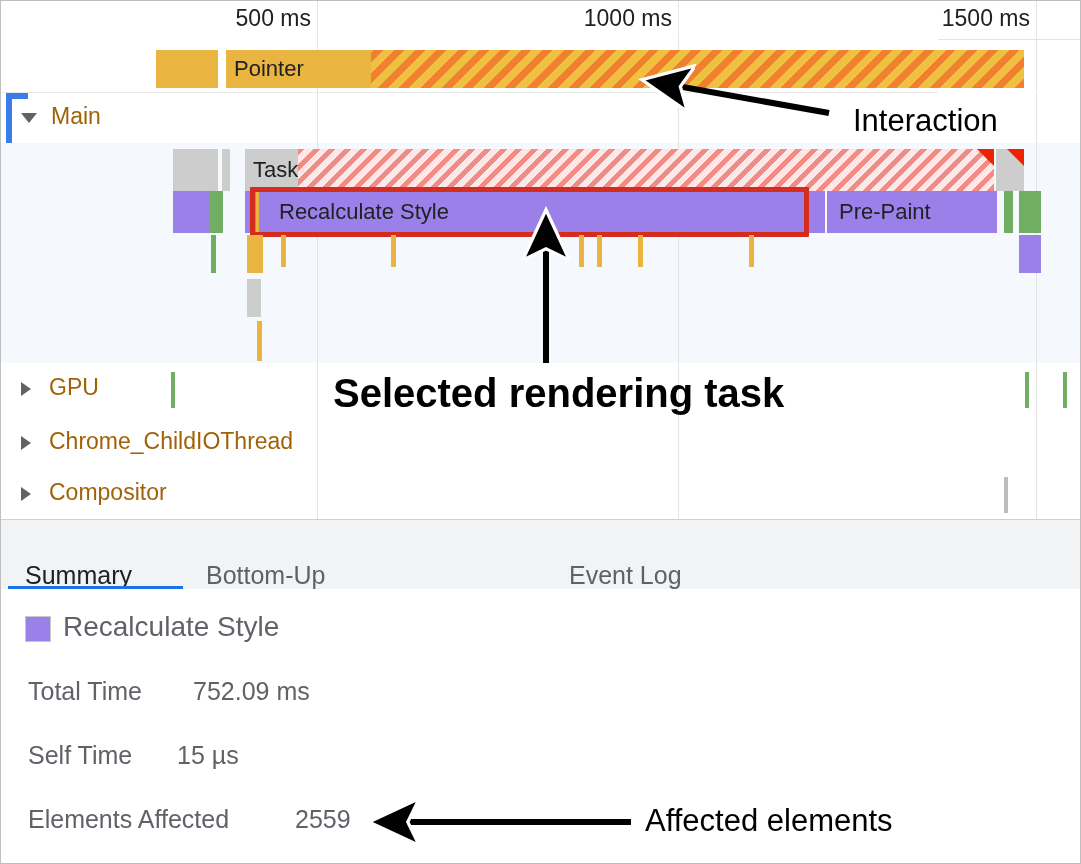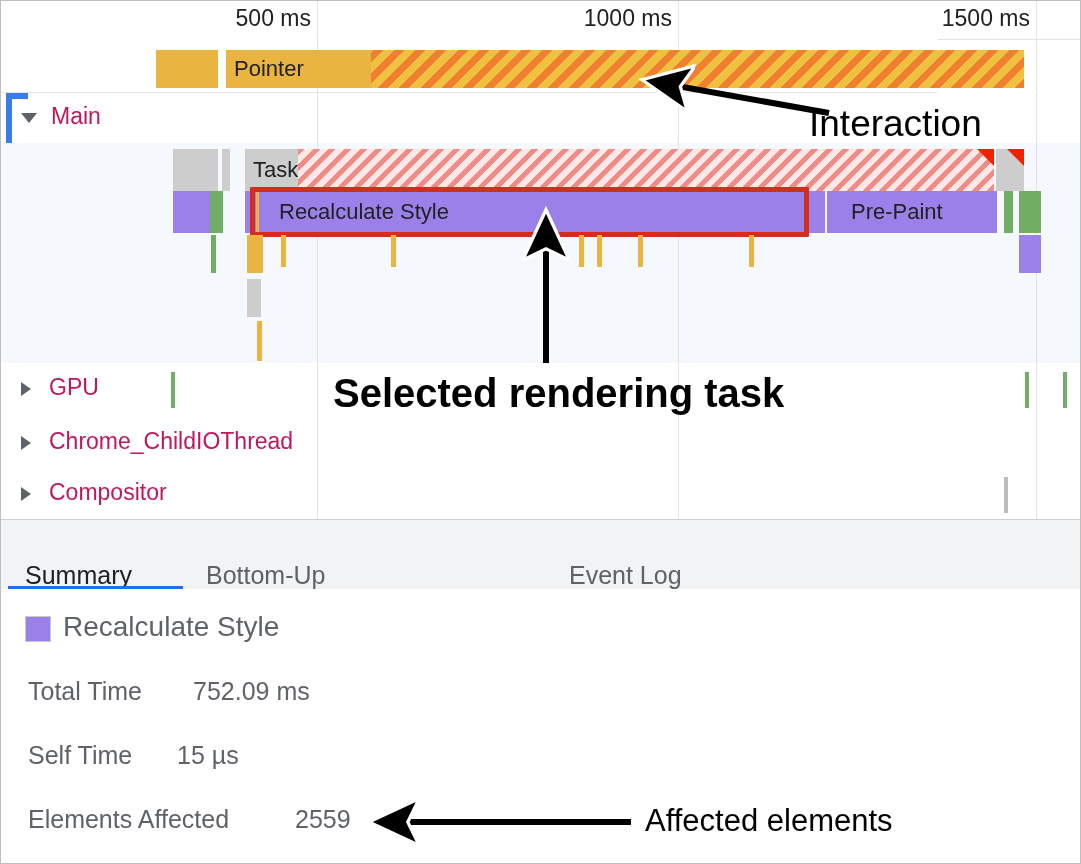--- a/index.html
+++ b/index.html
@@ -17,21 +17,21 @@
   .tri-down{width:0;height:0;border-left:7px solid transparent;border-right:7px solid transparent;border-top:9px solid #9aa0a6;}
   .tri-right{width:0;height:0;border-top:7px solid transparent;border-bottom:7px solid transparent;border-left:10px solid #5f6368;}
   .tri-down-dark{width:0;height:0;border-left:8px solid transparent;border-right:8px solid transparent;border-top:10px solid #5f6368;}
 
   
   #ruler{position:absolute;left:0;top:0;width:1079px;height:38px;background:#fff;border-bottom:1px solid #e3e3e3;text-align:right;}
   .tick-label{position:absolute;top:4px;font-size:23px;color:#202124;letter-spacing:0px;transform:translateX(-100%);padding-right:6px;white-space:nowrap;}
   .ruler-div{position:absolute;top:0;width:1px;height:38px;background:#e6e6e6;}
 
   
-  .track-title{position:absolute;font-size:23px;color:#be185d;white-space:nowrap;}
+  .track-title{position:absolute;font-size:23px;color:#a16207;white-space:nowrap;}
   .track-title.grey{color:#9aa0a6;}
 
   #interactions-head{position:absolute;left:0;top:0;width:200px;height:38px;}
   #interactions-lane{position:absolute;left:0;top:38px;width:937px;height:53px;background:#fff;border-bottom:1px solid #e8e8e8;}
 
   #main-head{position:absolute;left:0;top:92px;width:1079px;height:55px;background:#fff;}
   #main-lane{position:absolute;left:0;top:142px;width:1079px;height:220px;background:#f5f8fd;border-bottom:1px solid #eceff3;}
 
   .sub-track{position:absolute;left:0;width:1079px;background:#fff;border-bottom:1px solid #e8eaed;}
 
@@ -138,21 +138,21 @@
     </div>
 
     <div class="bar purple" style="left:172px;top:48px;width:37px;height:42px;"></div>
     <div class="bar green" style="left:209px;top:48px;width:13px;height:42px;"></div>
     <div class="bar purple" style="left:244px;top:48px;width:11px;height:42px;"></div>
     <div class="bar yellow" style="left:255px;top:48px;width:7px;height:42px;"></div>
     <div class="bar purple" style="left:258px;top:48px;width:548px;height:42px;padding-left:20px;">
       <span>Recalculate Style</span>
     </div>
     <div class="bar purple" style="left:806px;top:48px;width:18px;height:42px;"></div>
-    <div class="bar purple" style="left:826px;top:48px;width:170px;height:42px;padding-left:24px;">
+    <div class="bar purple" style="left:826px;top:48px;width:170px;height:42px;padding-left:12px;">
       <span>Pre-Paint</span>
     </div>
     <div class="bar green" style="left:1003px;top:48px;width:9px;height:42px;"></div>
     <div class="bar green" style="left:1018px;top:48px;width:22px;height:42px;"></div>
 
     <div class="selbox" style="left:249px;top:44px;width:559px;height:50px;"></div>
 
     <div class="tickg" style="left:210px;top:92px;height:38px;"></div>
     <div class="bar yellow" style="left:246px;top:92px;width:16px;height:38px;"></div>
     <div class="tick" style="left:280px;top:92px;height:32px;"></div>
@@ -236,17 +236,17 @@
       </marker>
     </defs>
 
     <line x1="828" y1="112" x2="648" y2="80" stroke="#000" stroke-width="6" marker-end="url(#ah)"></line>
 
     <line x1="545" y1="362" x2="545" y2="216" stroke="#000" stroke-width="6" marker-end="url(#ah)"></line>
 
     <line x1="630" y1="821" x2="375" y2="821" stroke="#000" stroke-width="6" marker-end="url(#ah)"></line>
   </svg>
 
-  <div class="anno" style="left:808px;top:102px;font-size:37px;text-align:right;">Interaction</div>
+  <div class="anno" style="left:852px;top:102px;font-size:31px;text-align:right;">Interaction</div>
   <div class="anno" style="left:332px;top:370px;font-size:40px;font-weight:bold;">Selected rendering task</div>
   <div class="anno" style="left:644px;top:802px;font-size:31px;">Affected elements</div>
 
 </div>
 
 </body></html>

